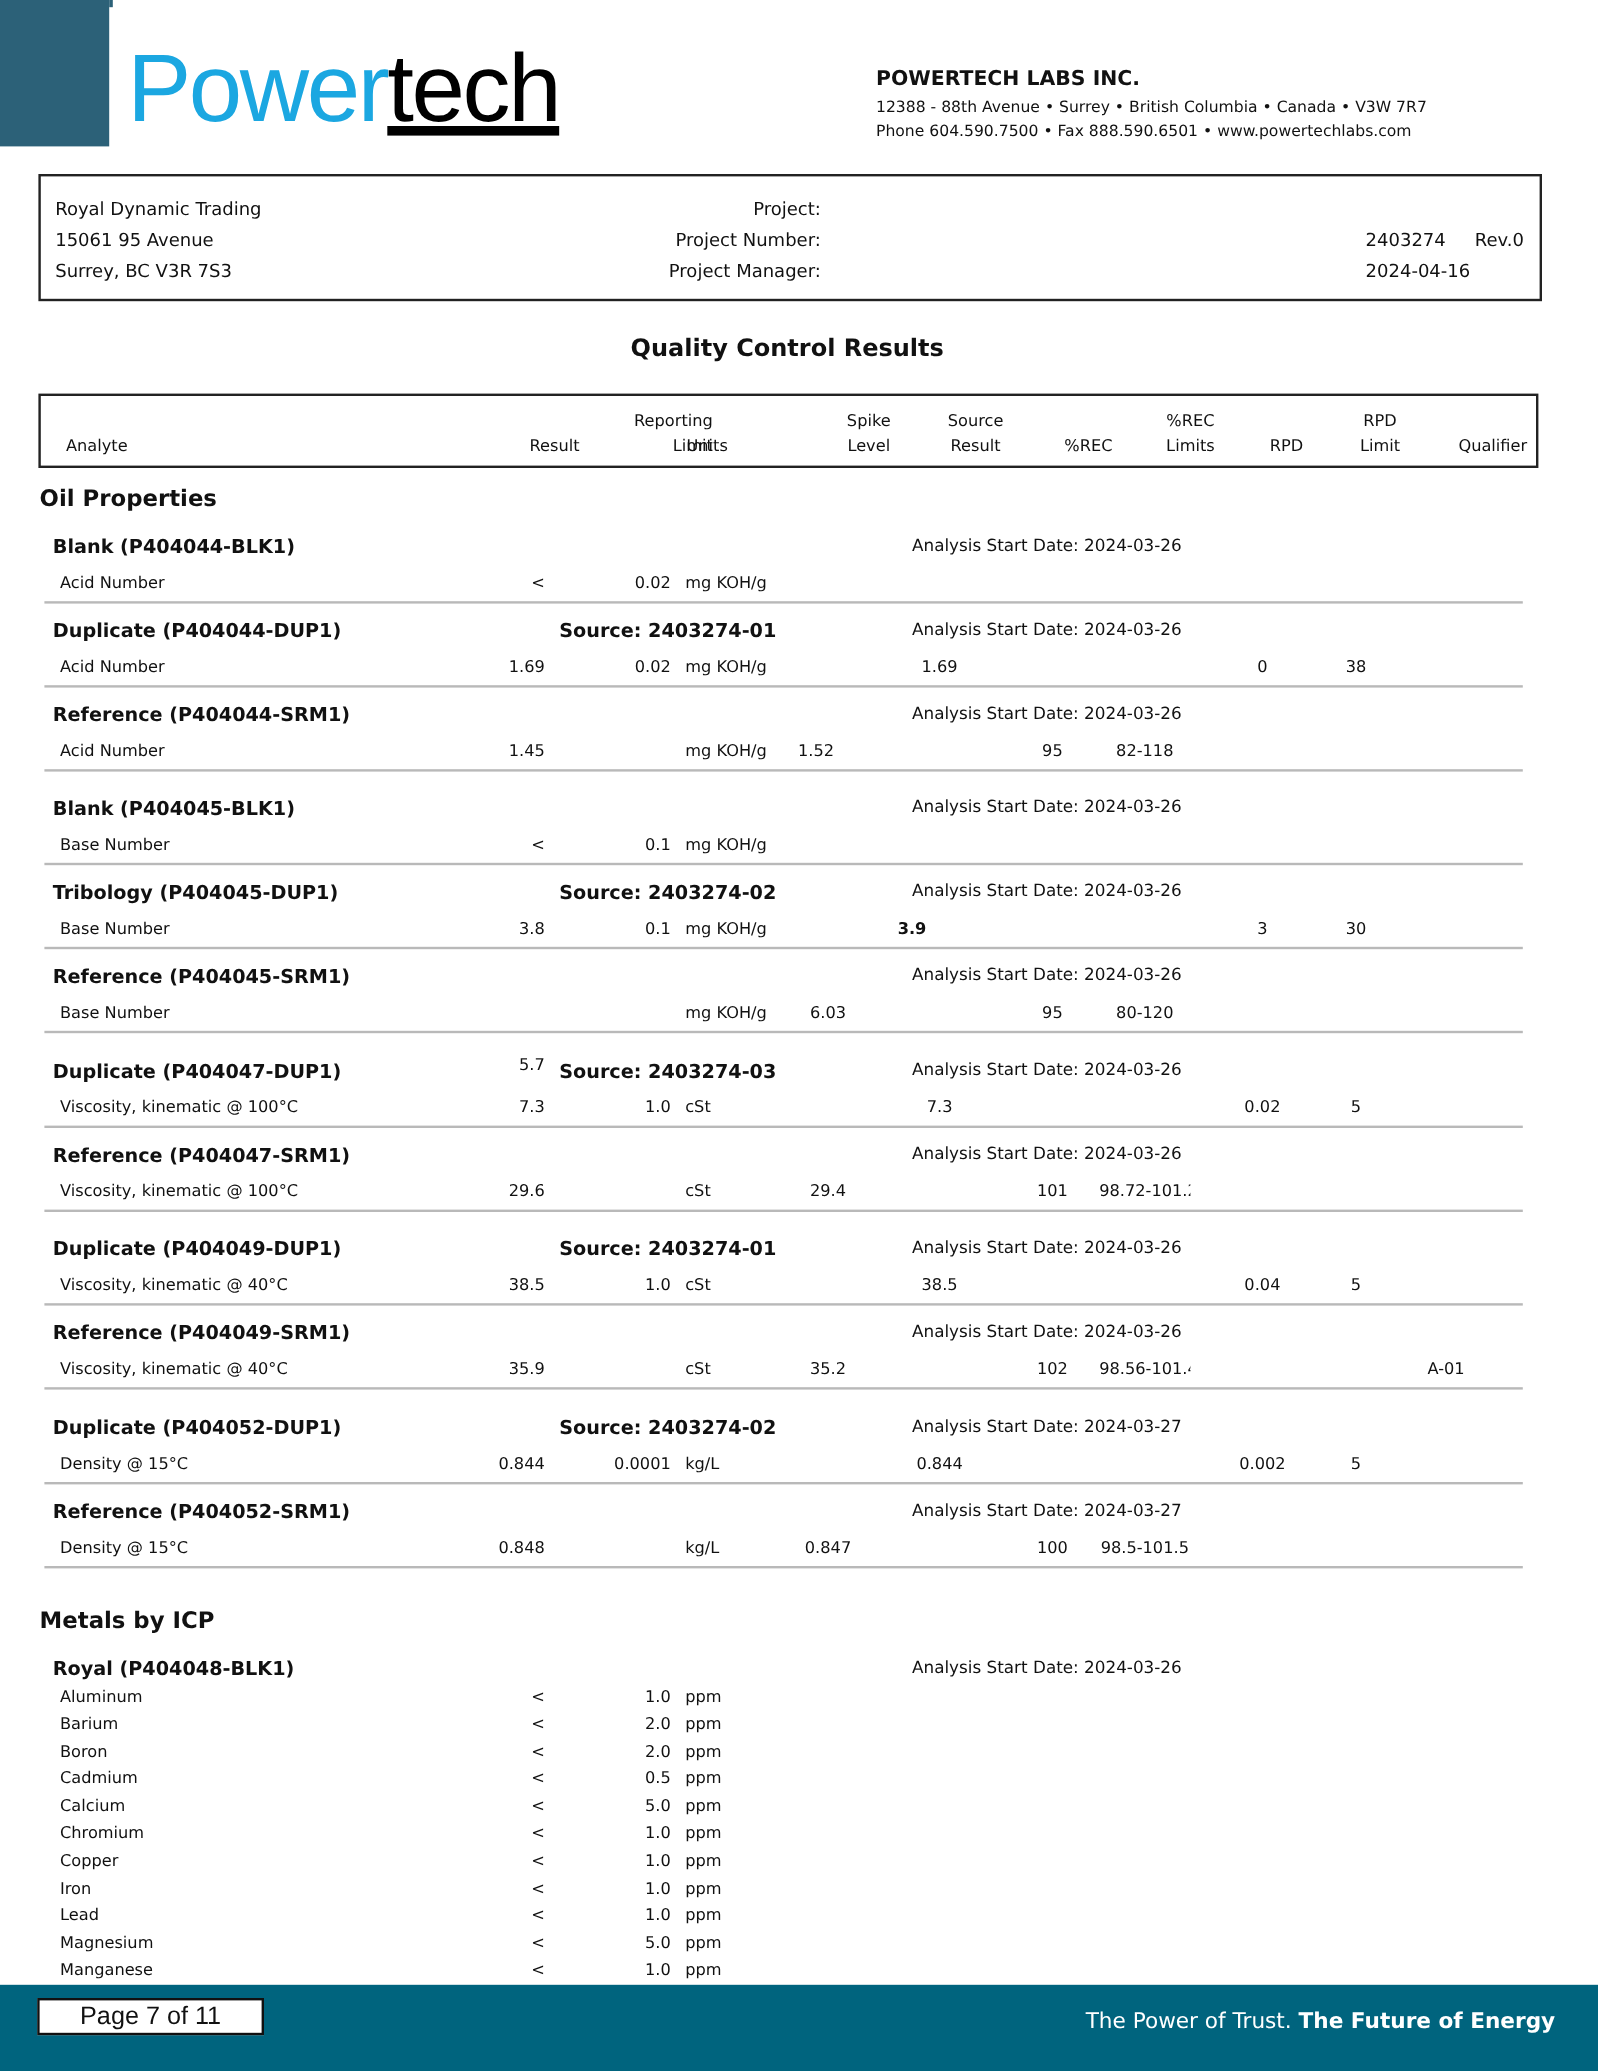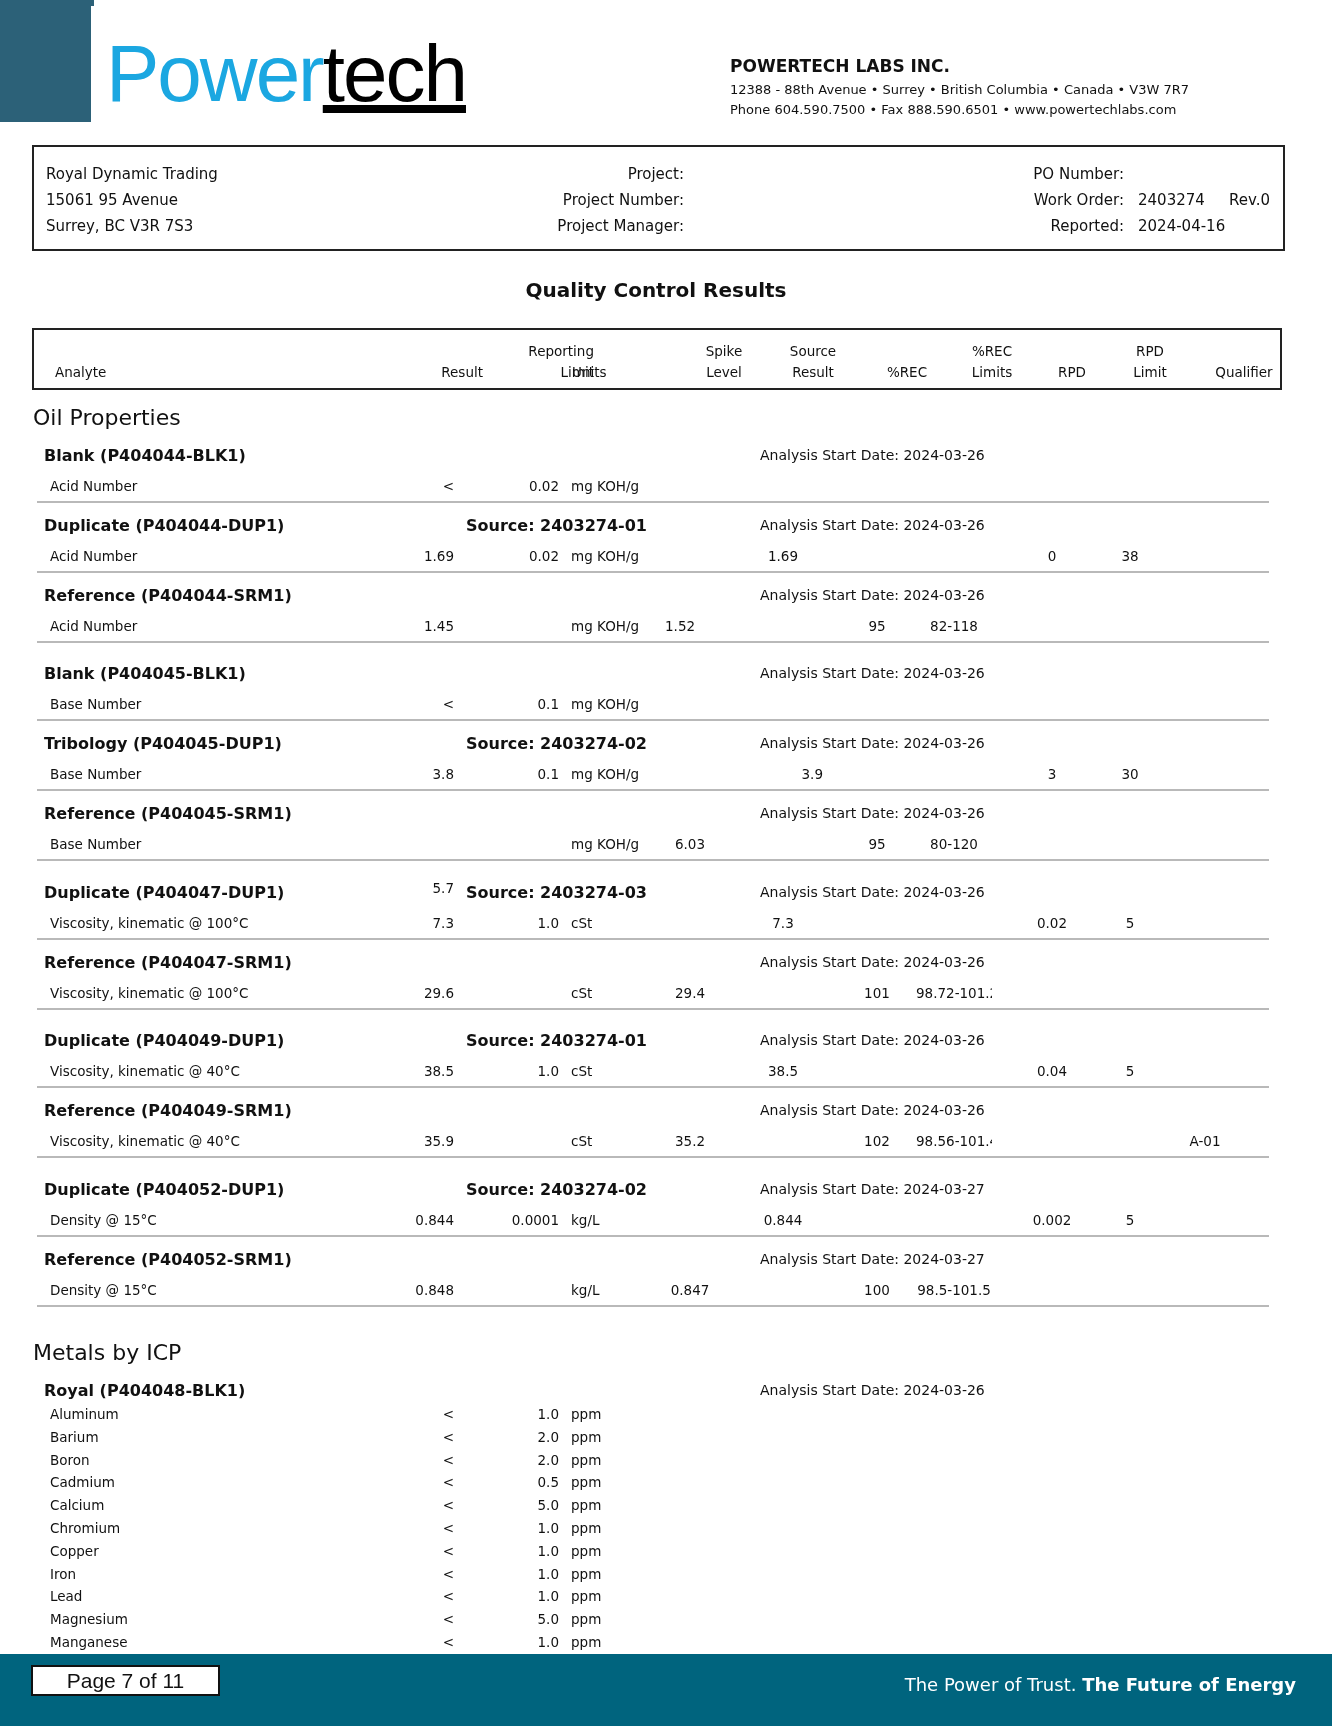--- a/index.html
+++ b/index.html
@@ -29,21 +29,21 @@
 
   .title { position: absolute; left: 0; width: 1312px; top: 278px; text-align: center; font-weight: bold; font-size: 20px; }
 
   
   .col-header { position: absolute; left: 32px; top: 328px; width: 1250px; height: 62px; border: 2px solid #222; font-size: 13.5px; }
   .col-header .h { position: absolute; line-height: 18px; white-space: nowrap; }
 
   
   .cell { position: absolute; white-space: nowrap; font-size: 13.5px; line-height: 16px; }
 
-  .section-title { position: absolute; left: 33px; font-weight: normal; font-size: 22px; }
+  .section-title { position: absolute; left: 33px; font-weight: bold; font-size: 19px; }
   .group-title { position: absolute; left: 44px; font-weight: bold; font-size: 16px; }
   .group-source { position: absolute; left: 466px; font-weight: bold; font-size: 16px; }
   .group-date { position: absolute; left: 760px; font-size: 14px; }
   .sep { position: absolute; left: 37px; width: 1232px; height: 2px; background: #b9b9b9; }
 
   .clip-limits { overflow: hidden; width: 76px; text-align: center; }
 
   
   .footer { position: absolute; left: 0; top: 1654px; width: 1332px; height: 72px; background: #00647e; }
   .footer .page-box { position: absolute; left: 31px; top: 11px; width: 189px; height: 31px; background: #fff; border: 2px solid #111; font-family: "Liberation Sans", sans-serif; font-size: 21px; text-align: center; line-height: 27px; color: #111; }
@@ -65,25 +65,20 @@
 <div class="info-box">
   <div class="info-col info-client">
     <div class="r">Royal Dynamic Trading</div>
     <div class="r">15061 95 Avenue</div>
     <div class="r">Surrey, BC  V3R 7S3</div>
   </div>
   <div class="info-col info-proj-labels">
     <div class="r">Project:</div>
     <div class="r">Project Number:</div>
     <div class="r">Project Manager:</div>
-  </div>
-  <div class="info-col info-po-labels">
-    <div class="r">PO Number:</div>
-    <div class="r">Work Order:</div>
-    <div class="r">Reported:</div>
   </div>
   <div class="info-col info-po-values">
     <div class="r"></div>
     <div class="r">2403274</div>
     <div class="r">2024-04-16</div>
   </div>
   <div class="rev">Rev.0</div>
 </div>
 
 <div class="title">Quality Control Results</div>
@@ -143,21 +138,21 @@
     <div class="cell" style="top: 696px; right: 773px;">0.1</div>
     <div class="cell" style="top: 696px; left: 571px;">mg KOH/g</div>
     <div class="sep" style="top: 719px;"></div>
     <div class="group-title" style="top: 734px;">Tribology (P404045-DUP1)</div>
     <div class="group-source" style="top: 734px;">Source: 2403274-02</div>
     <div class="group-date" style="top: 735px;">Analysis Start Date: 2024-03-26</div>
     <div class="cell" style="top: 766px; left: 50px;">Base Number</div>
     <div class="cell" style="top: 766px; right: 878px;">3.8</div>
     <div class="cell" style="top: 766px; right: 773px;">0.1</div>
     <div class="cell" style="top: 766px; left: 571px;">mg KOH/g</div>
-    <div class="cell" style="top: 766px; left: 763px; width: 60px; text-align: right;">3.9</div>
+    <div class="cell" style="top: 766px; left: 730px; width: 60px; text-align: center; font-weight: bold;">3.9</div>
     <div class="cell" style="top: 766px; left: 1027px; width: 50px; text-align: center;">3</div>
     <div class="cell" style="top: 766px; left: 1105px; width: 50px; text-align: center;">30</div>
     <div class="sep" style="top: 789px;"></div>
     <div class="group-title" style="top: 804px;">Reference (P404045-SRM1)</div>
     <div class="group-date" style="top: 805px;">Analysis Start Date: 2024-03-26</div>
     <div class="cell" style="top: 836px; left: 50px;">Base Number</div>
     <div class="cell" style="top: 836px; right: 878px; margin-top: 44px;">5.7</div>
     <div class="cell" style="top: 836px; left: 571px;">mg KOH/g</div>
     <div class="cell" style="top: 836px; left: 665px; width: 50px; text-align: center;">6.03</div>
     <div class="cell" style="top: 836px; left: 847px; width: 60px; text-align: center;">95</div>

